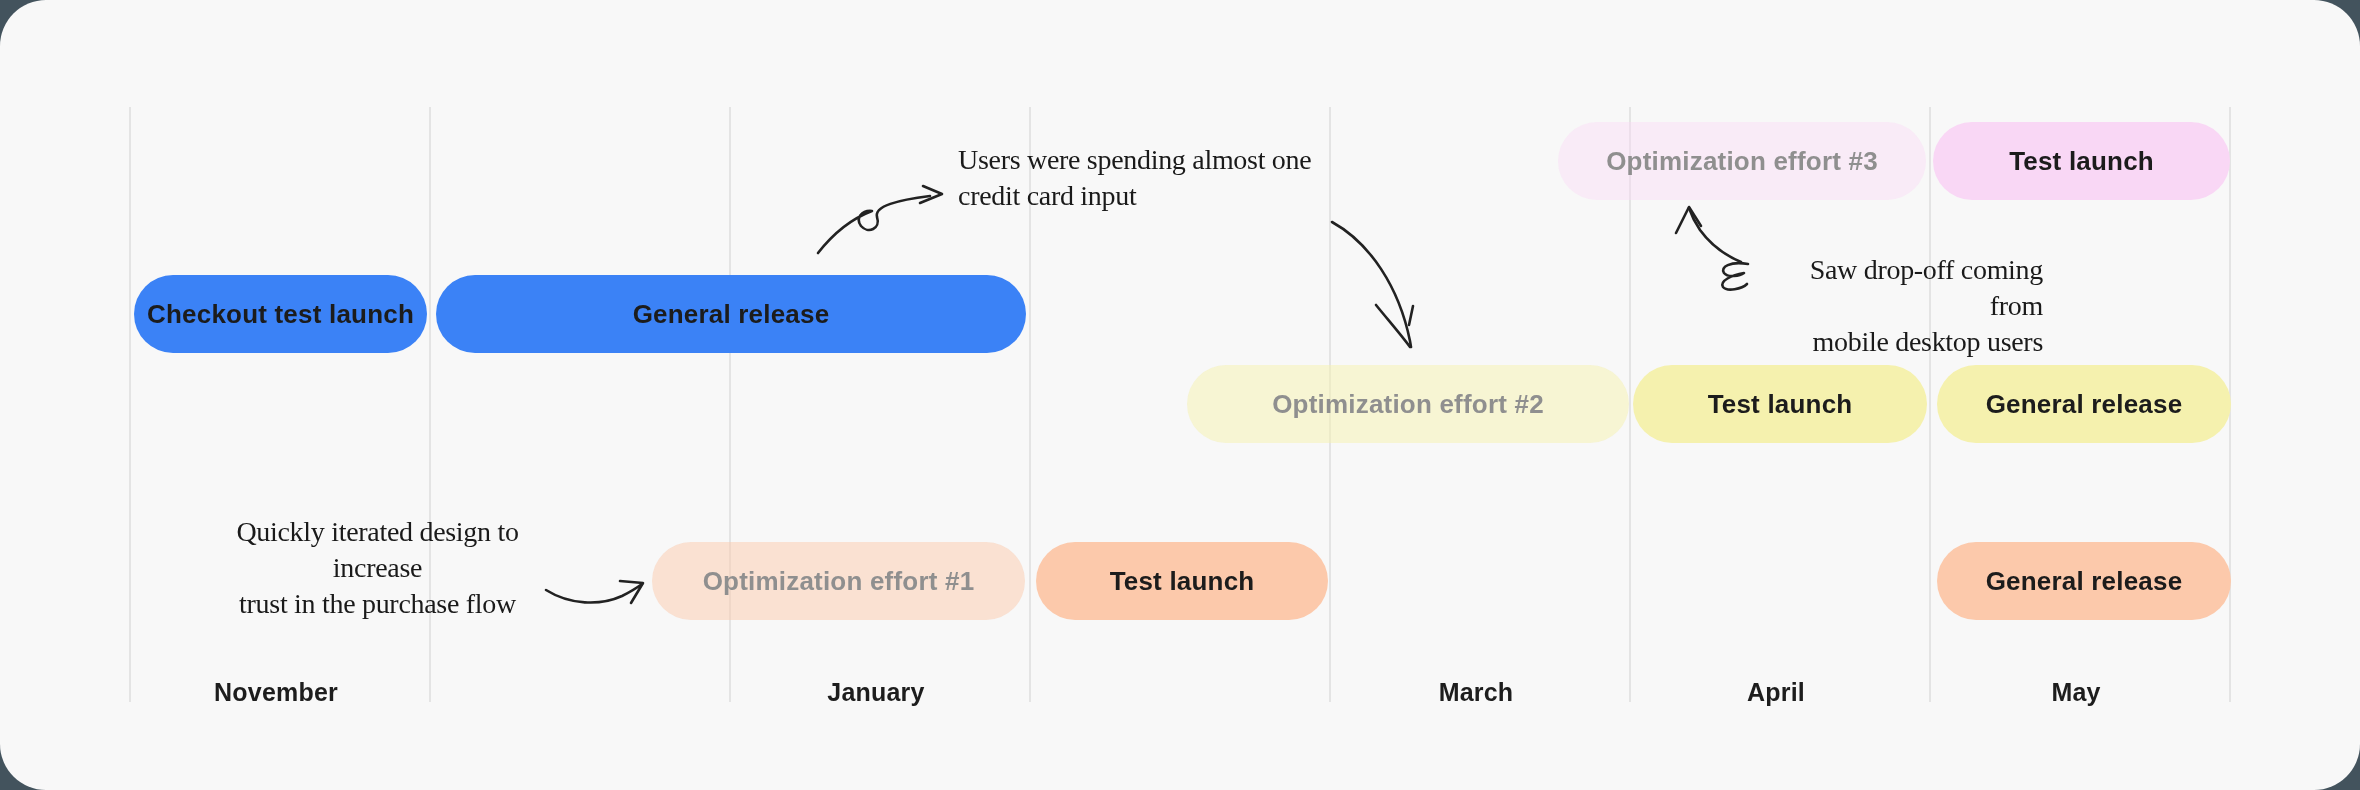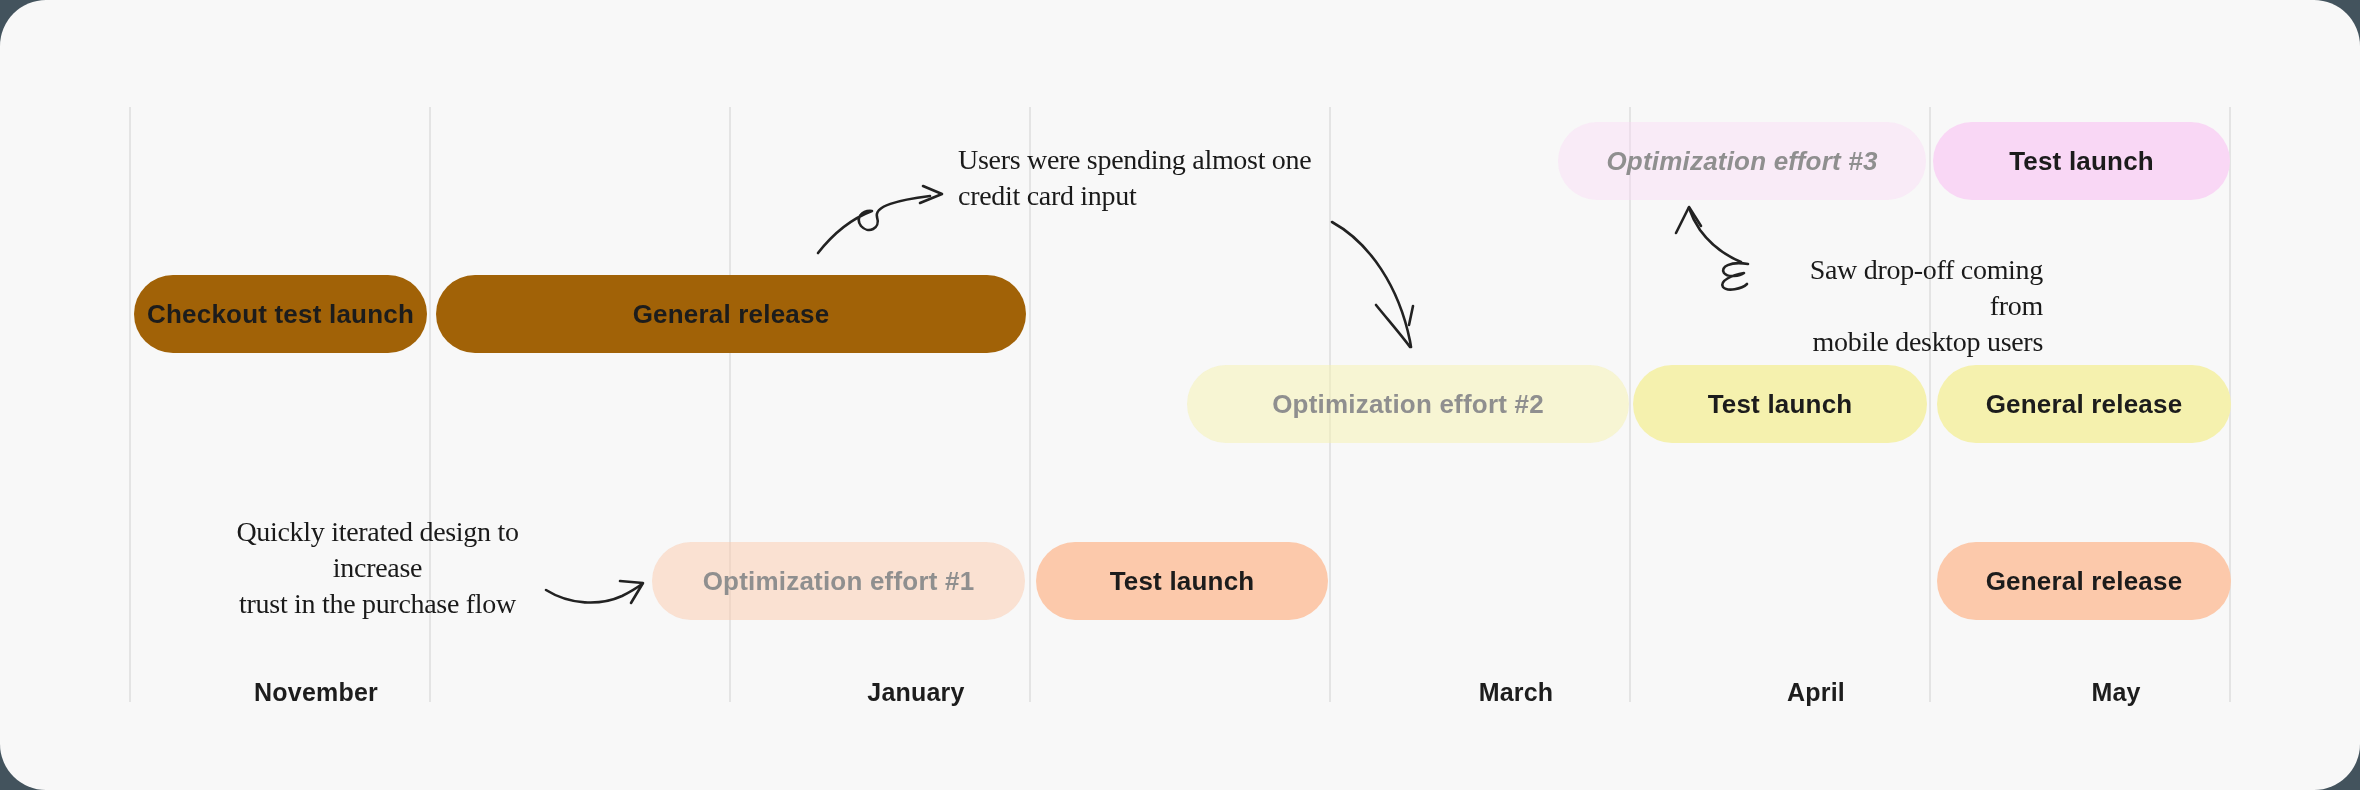--- a/index.html
+++ b/index.html
@@ -21,41 +21,40 @@
     background:#e4e4e4;
   }
   .gl0{left:129px;} .gl1{left:429px;} .gl2{left:729px;} .gl3{left:1029px;}
   .gl4{left:1329px;} .gl5{left:1629px;} .gl6{left:1929px;} .gl7{left:2229px;}
   
   .month{
     position:absolute;top:678px;width:292px;
     text-align:center;
     font-size:25px;font-weight:600;color:#1d1d1d;
     letter-spacing:.2px;
-    padding-left:40px;
   }
   .m0{left:130px;} .m1{left:430px;} .m2{left:730px;} .m3{left:1030px;}
   .m4{left:1330px;} .m5{left:1630px;} .m6{left:1930px;}
   
   .pill{
     position:absolute;height:78px;border-radius:39px;
     display:flex;align-items:center;justify-content:center;
     font-size:26px;font-weight:700;color:#1c1c1c;
     letter-spacing:.2px;
   }
   .pill.faded{color:#8f8f8f;font-weight:600;}
-  .c-green{background:#a16207;}
+  .c-green{background:#3b82f6;}
   .c-peach{background:#fcc9ab;}
   .c-peach-faded{background:rgba(252,201,171,0.5);}
   .c-yellow{background:#f5f1ae;}
   .c-yellow-faded{background:rgba(245,241,174,0.5);}
   .c-pink{background:#f9d7f5;}
   .c-pink-faded{background:rgba(249,215,245,0.4);}
   .r1{top:122px;} .r2{top:275px;} .r3{top:365px;} .r4{top:542px;}
-  .p-opt3{left:1558px;width:368px;font-style:italic;}
+  .p-opt3{left:1558px;width:368px;}
   .p-tl-pink{left:1933px;width:297px;}
   .p-checkout{left:134px;width:293px;}
   .p-gr-green{left:436px;width:590px;}
   .p-opt2{left:1187px;width:442px;}
   .p-tl-yellow{left:1633px;width:294px;}
   .p-gr-yellow{left:1937px;width:294px;}
   .p-opt1{left:652px;width:373px;}
   .p-tl-peach{left:1036px;width:292px;}
   .p-gr-peach{left:1937px;width:294px;}
   

